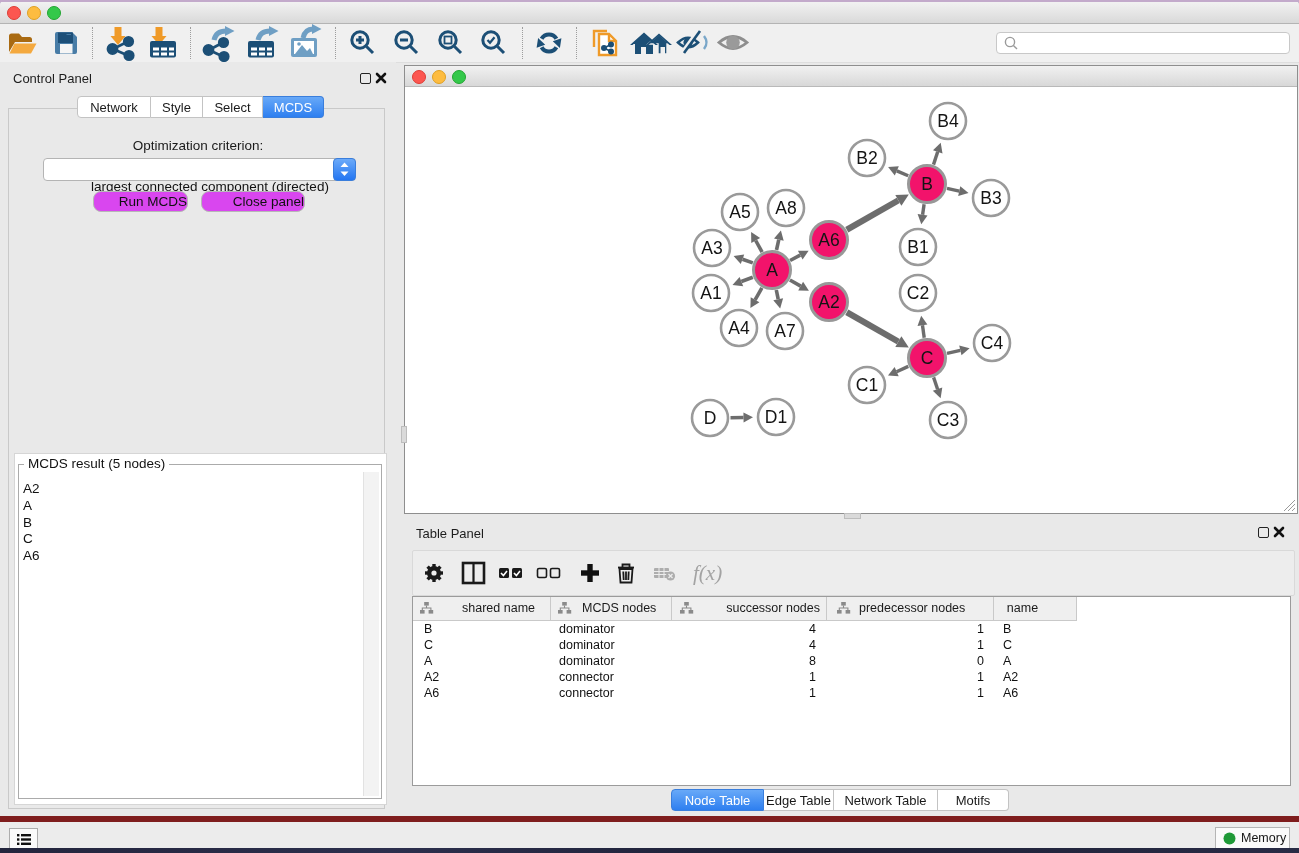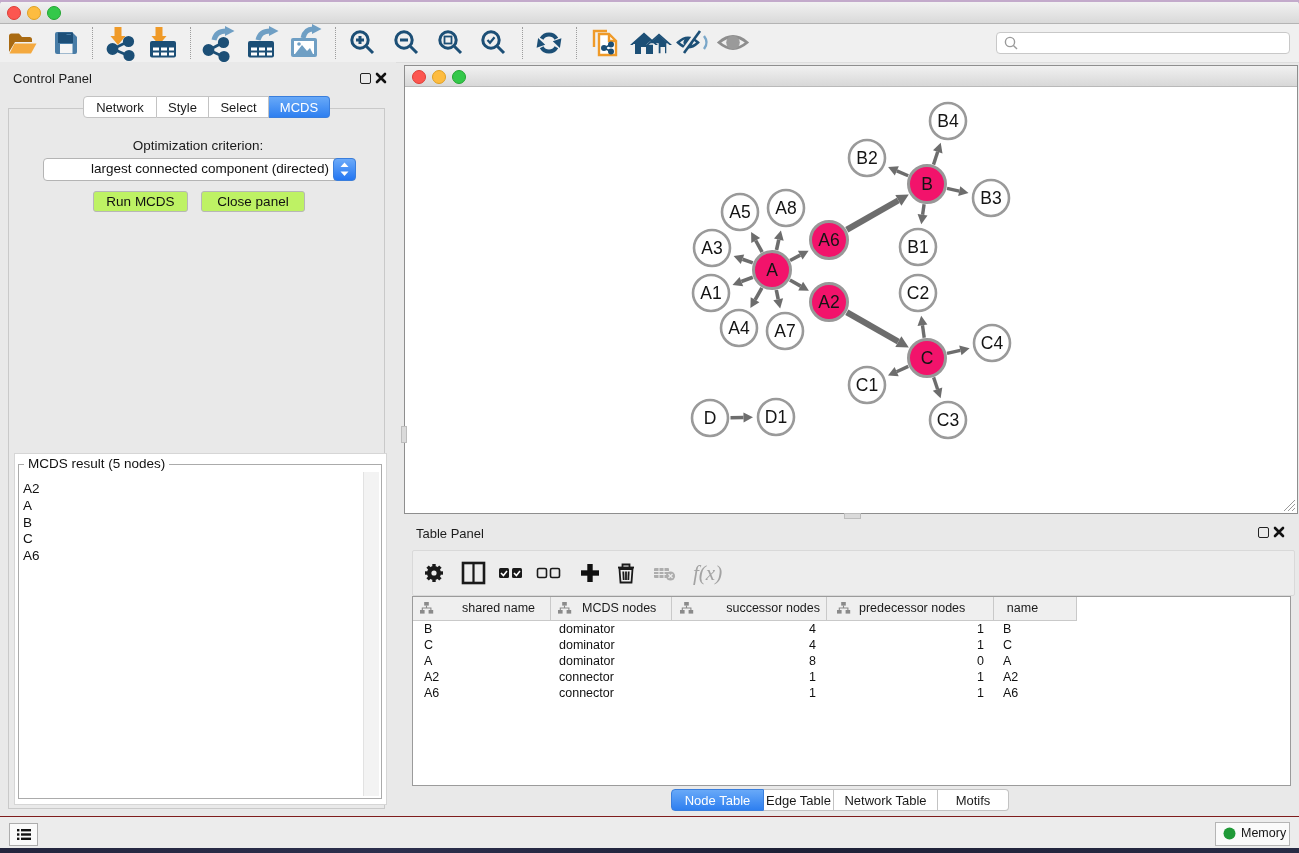--- a/index.html
+++ b/index.html
@@ -19,34 +19,34 @@
        border-bottom:1px solid #dedede;}
   .tsep{position:absolute;top:3px;height:32px;width:0;border-left:1px dotted #9d9d9d;}
   #searchbox{position:absolute;left:996px;top:8px;width:292px;height:20px;background:#fff;
        border:1px solid #c8c8c8;border-radius:4px;}
   
   #cpanel{position:absolute;left:0;top:62px;width:396px;height:755px;background:#e9e9e9;}
   #cpanel .ptitle{position:absolute;left:13px;top:9px;font-size:13px;color:#1d1d1d;}
   .sqbtn{position:absolute;width:9px;height:9px;border:1.6px solid #222;border-radius:2px;}
   #cpcontent{position:absolute;left:8px;top:46px;width:375px;height:699px;
        border:1px solid #c9c9c9;background:#e9e9e9;}
-  .tabrow{position:absolute;display:flex;height:18px;margin-left:6px;}
+  .tabrow{position:absolute;display:flex;height:18px;}
   .tab{height:22px;line-height:22px;background:#fff;border:1px solid #c3c3c3;border-left:none;
        font-size:13px;color:#1a1a1a;text-align:center;padding:0;box-sizing:border-box;white-space:nowrap;}
   .tab.first{border-left:1px solid #c3c3c3;border-radius:4px 0 0 4px;}
   .tab.last{border-radius:0 4px 4px 0;}
   .tab.sel{background:linear-gradient(#68a9f8,#2e7ff0);color:#fff;border-color:#3a7edc;}
   #optlabel{position:absolute;left:0;top:76px;width:396px;text-align:center;font-size:13.5px;color:#1a1a1a;}
   #dropdown{position:absolute;left:43px;top:96px;width:311px;height:21px;background:#fff;
        border:1px solid #b4b4b4;border-radius:4px;}
-  #dropdown .txt{position:absolute;left:11px;top:2px;font-size:13.5px;color:#111;padding-left:36px;}
+  #dropdown .txt{position:absolute;left:11px;top:20px;font-size:13.5px;color:#111;padding-left:36px;}
   #dropdown .spin{position:absolute;right:-1px;top:-1px;width:21px;height:21px;border-radius:4px;
        background:linear-gradient(#6caaf9,#2376f2);border:1px solid #3a7edc;}
-  .btn{position:absolute;height:19px;background:#bef264;border:1px solid #b7b7b7;border-radius:3px;
-       font-size:13.5px;color:#111;text-align:center;line-height:19px;}
+  .btn{position:absolute;height:19px;background:#d946ef;border:1px solid #b7b7b7;border-radius:8px;
+       font-size:13.5px;color:#111;text-align:right;line-height:19px;}
   #resultbox{position:absolute;left:14px;top:391px;width:371px;height:350px;background:#fff;
        border:1px solid #d6d6d6;}
   #fieldset{position:absolute;left:3px;top:10px;width:362px;height:333px;border:1px solid #ababab;}
   #legend{position:absolute;left:5px;top:-9px;background:#fff;padding:0 4px;font-size:13.5px;color:#111;}
   #mcdslist{position:absolute;left:4px;top:16px;font-size:13.5px;color:#111;line-height:16.8px;}
   #lscroll{position:absolute;right:2px;top:7px;width:15px;height:324px;background:#f3f3f3;border-left:1px solid #e2e2e2;}
   
   #netwin{position:absolute;left:404px;top:65px;width:892px;height:447px;background:#fff;
        border:1px solid #8e8e8e;}
   #nettitle{position:absolute;left:0;top:0;width:100%;height:20px;
@@ -62,21 +62,21 @@
        border:1px solid #d9d9d9;border-radius:2px;}
   #dtable{position:absolute;left:8px;top:79px;width:877px;height:188px;background:#fff;border:1px solid #9b9b9b;}
   #thead{position:absolute;left:0;top:0;width:663px;height:23px;background:#efefef;
        border-bottom:1px solid #c9c9c9;border-right:1px solid #c9c9c9;}
   .hcol{position:absolute;top:0;height:23px;border-right:1px solid #c9c9c9;}
   .hlabel{position:absolute;width:100%;text-align:center;top:4px;font-size:12.5px;color:#1b1b1b;}
   .trow{position:absolute;font-size:12.5px;color:#111;}
   
   #bottabs{position:absolute;left:267px;top:272px;display:flex;}
   
-  #statusbar{position:absolute;left:0;top:816px;width:1299px;height:31px;background:#ececec;border-top:1px solid #7f1d1d;}
+  #statusbar{position:absolute;left:0;top:816px;width:1299px;height:31px;background:#ececec;border-top:6px solid #7f1d1d;}
   #memorybtn{position:absolute;left:1215px;top:5px;width:73px;height:22px;background:#fafafa;
        border:1px solid #b5b5b5;font-size:12.5px;color:#151515;}
   #listbtn{position:absolute;left:9px;top:6px;width:27px;height:21px;background:#fafafa;border:1px solid #adadad;}
   #wall{position:fixed;left:0;top:848px;width:1299px;height:5px;z-index:50;background:linear-gradient(90deg,#23253d,#2c2f4d 30%,#1d2036 60%,#282b45);}
 </style>
 </head>
 <body>
 <div id="app">
 <div id="titlebar">
   <div class="tl t1"></div>

